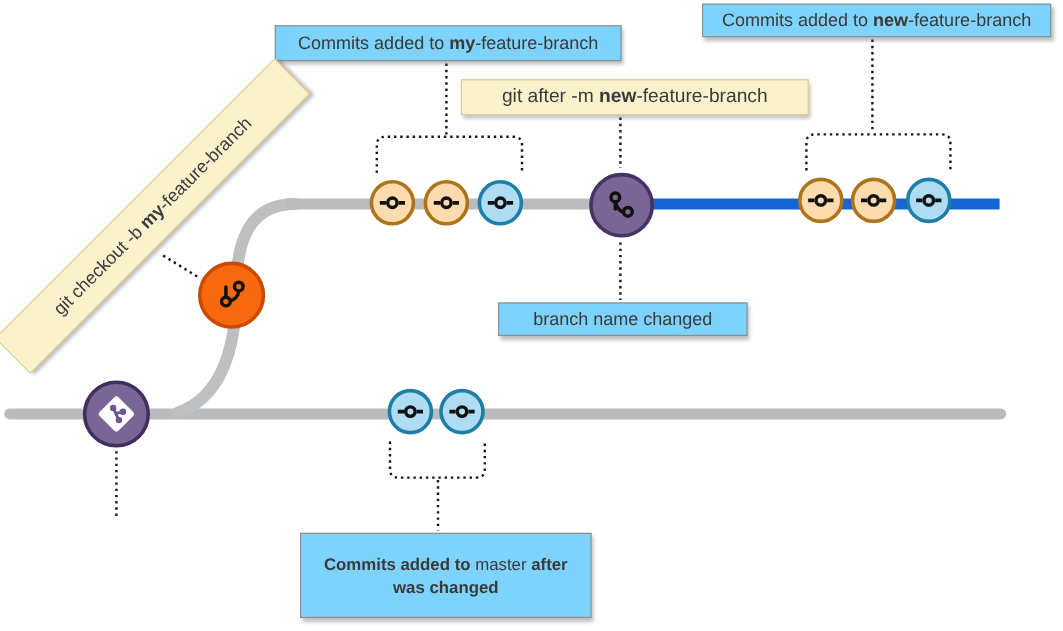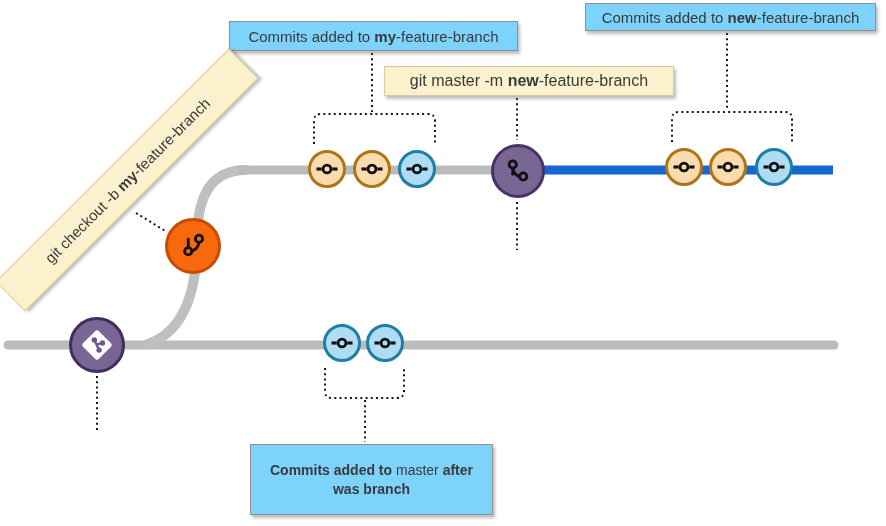--- a/index.html
+++ b/index.html
@@ -154,27 +154,30 @@
 
   <div class="note" style="left:229px;top:21px;width:289px;height:30px">
     <span>Commits added to </span><span class="b">my</span><span>-feature-branch</span>
   </div>
 
   <div class="note" style="left:585px;top:3px;width:291px;height:28px">
     <span>Commits added to </span><span class="b">new</span><span>-feature-branch</span>
   </div>
 
   <div class="note cmd" style="left:384px;top:66px;width:290px;height:30px;font-size:16px">
-    <span>git master -m </span><span class="b">new</span><span>-feature-branch</span>
+    <span>git after -m </span><span class="b">new</span><span>-feature-branch</span>
   </div>
 
   <div class="note cmd rot" style="left:-38px;top:159px;width:330px;height:42px;font-size:15px">
     <span>git checkout -b </span><span class="b">my</span><span>-feature-branch</span>
   </div>
 
+  <div class="note" style="left:415px;top:252px;width:208px;height:28px">
+    <span>branch name changed</span>
+  </div>
 
 
   <div class="note note-multi" style="left:250px;top:444px;width:243px;height:71px">
     <div><span class="b">Commits added to </span><span>master </span><span class="b">after</span></div>
-    <div class="b">was branch</div>
+    <div class="b">was changed</div>
   </div>
 
 </div>
 
 </body></html>

